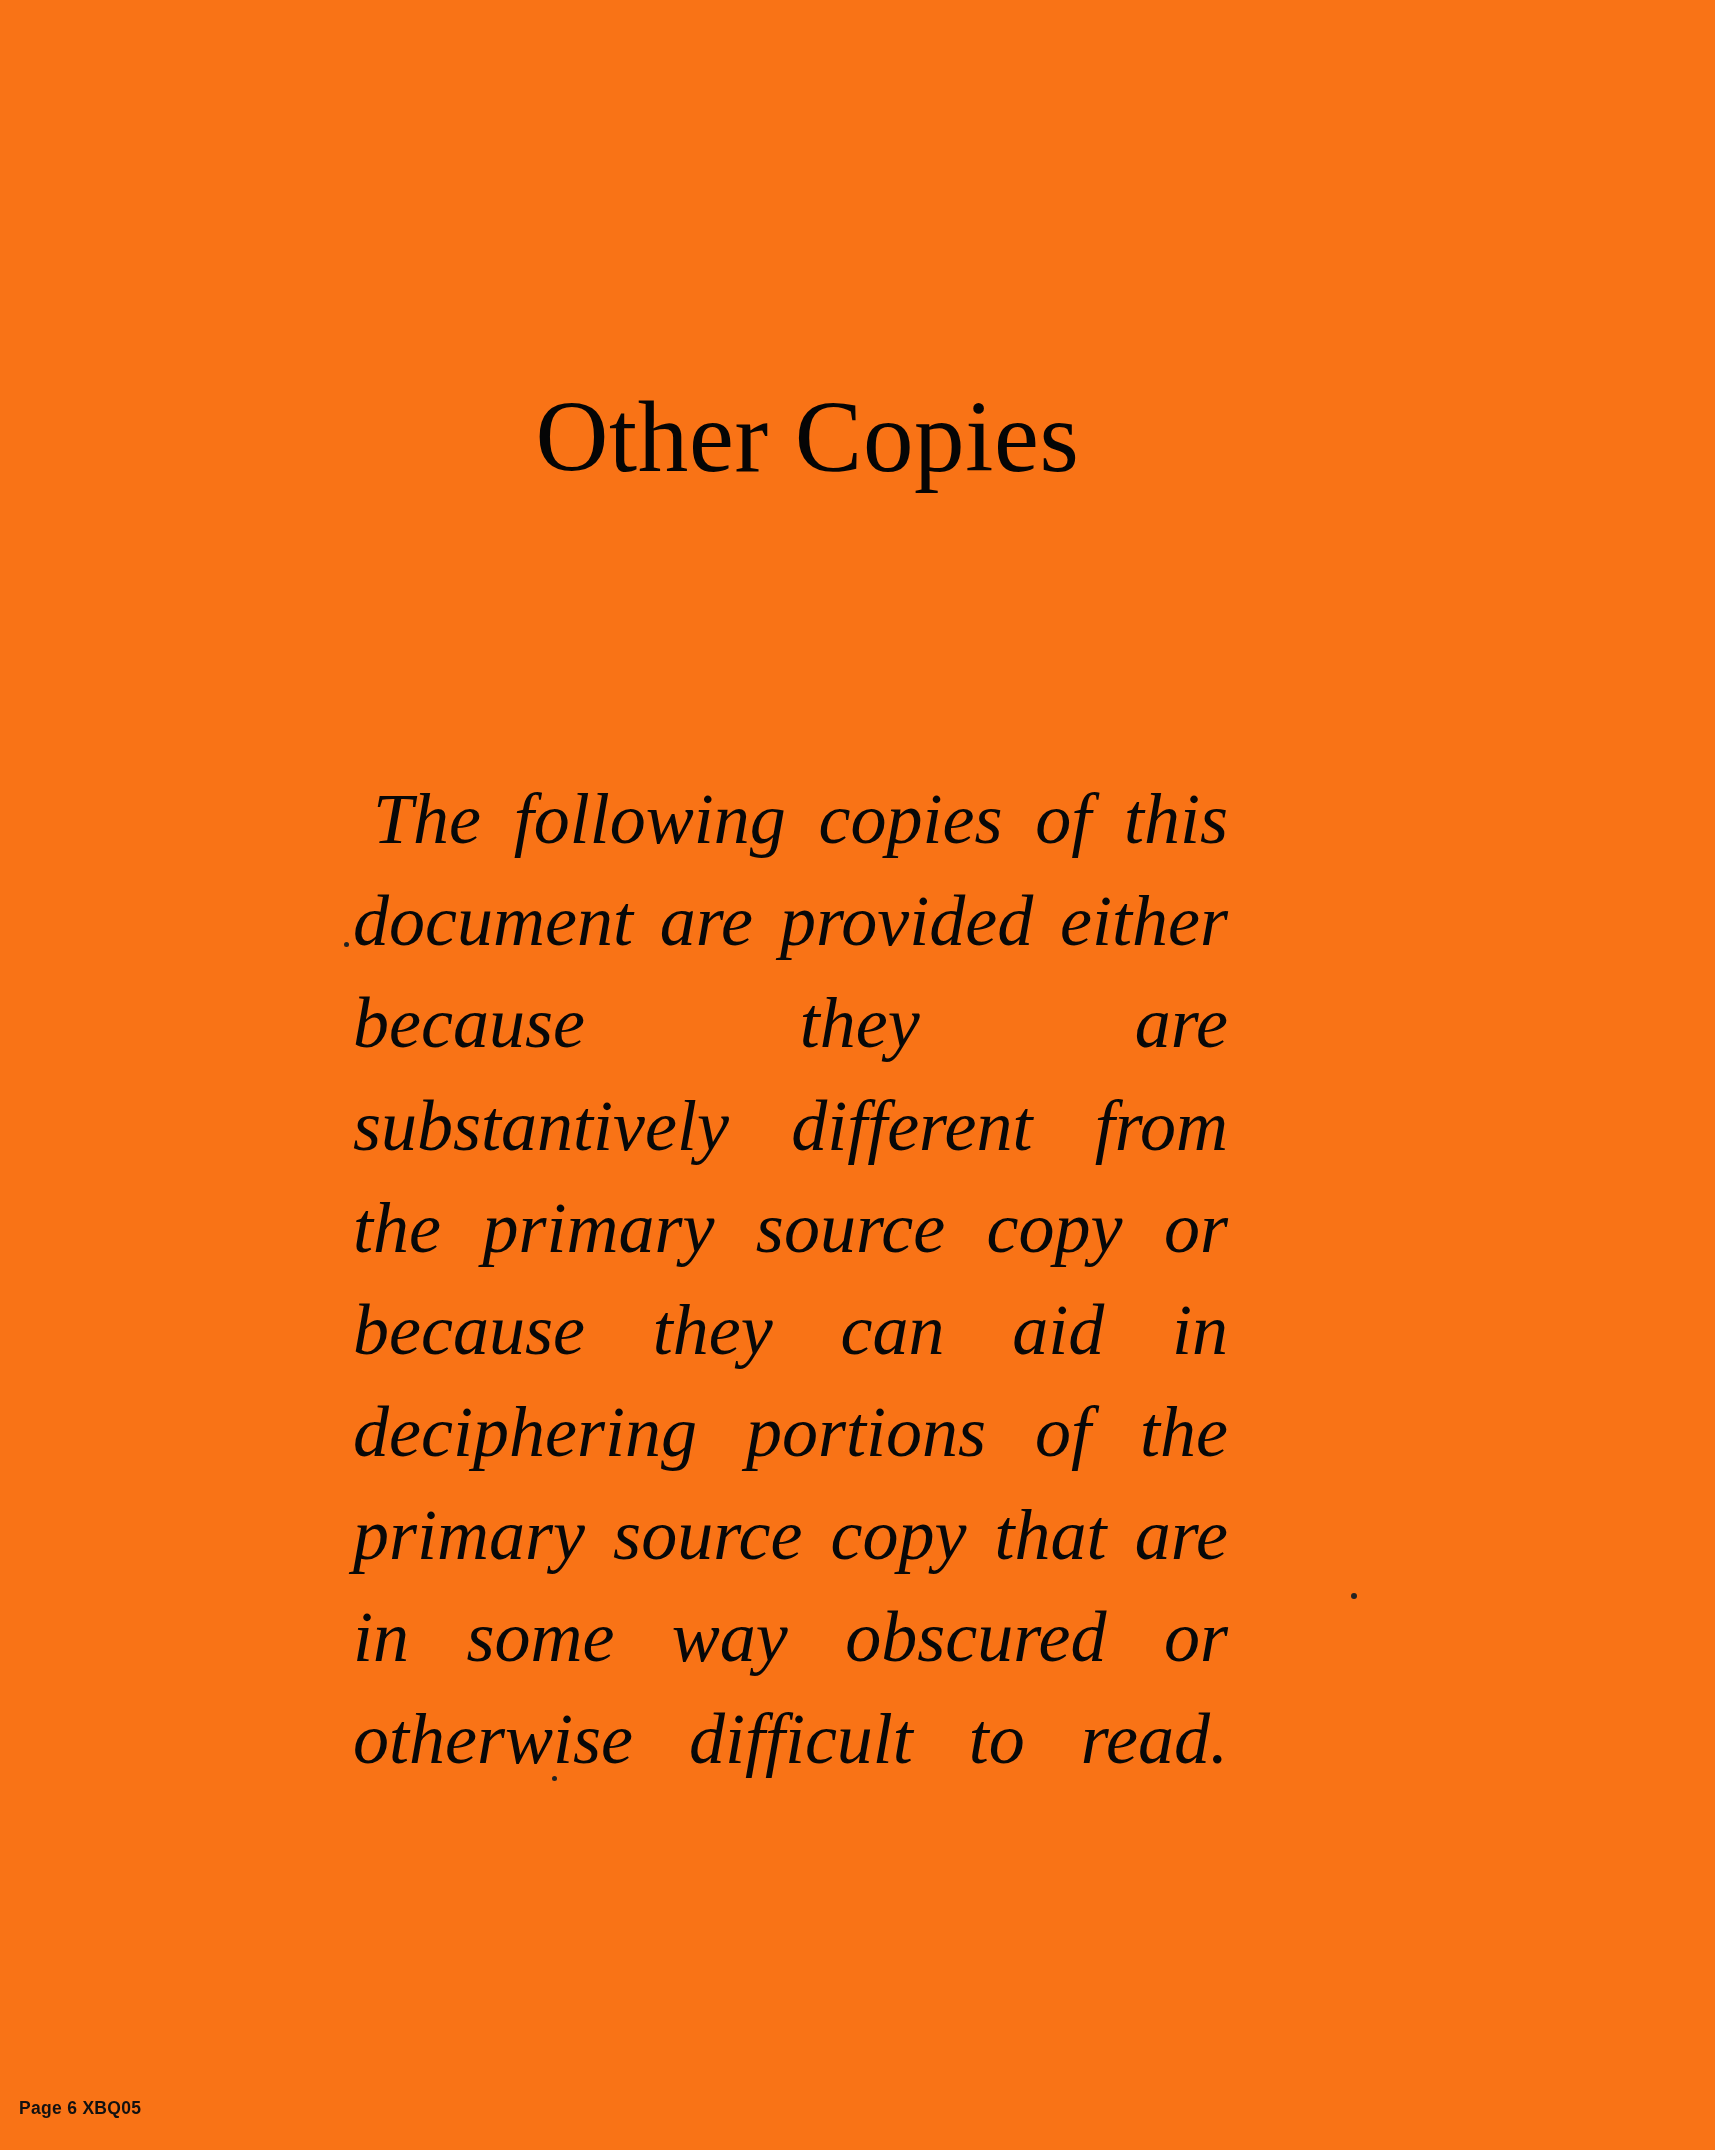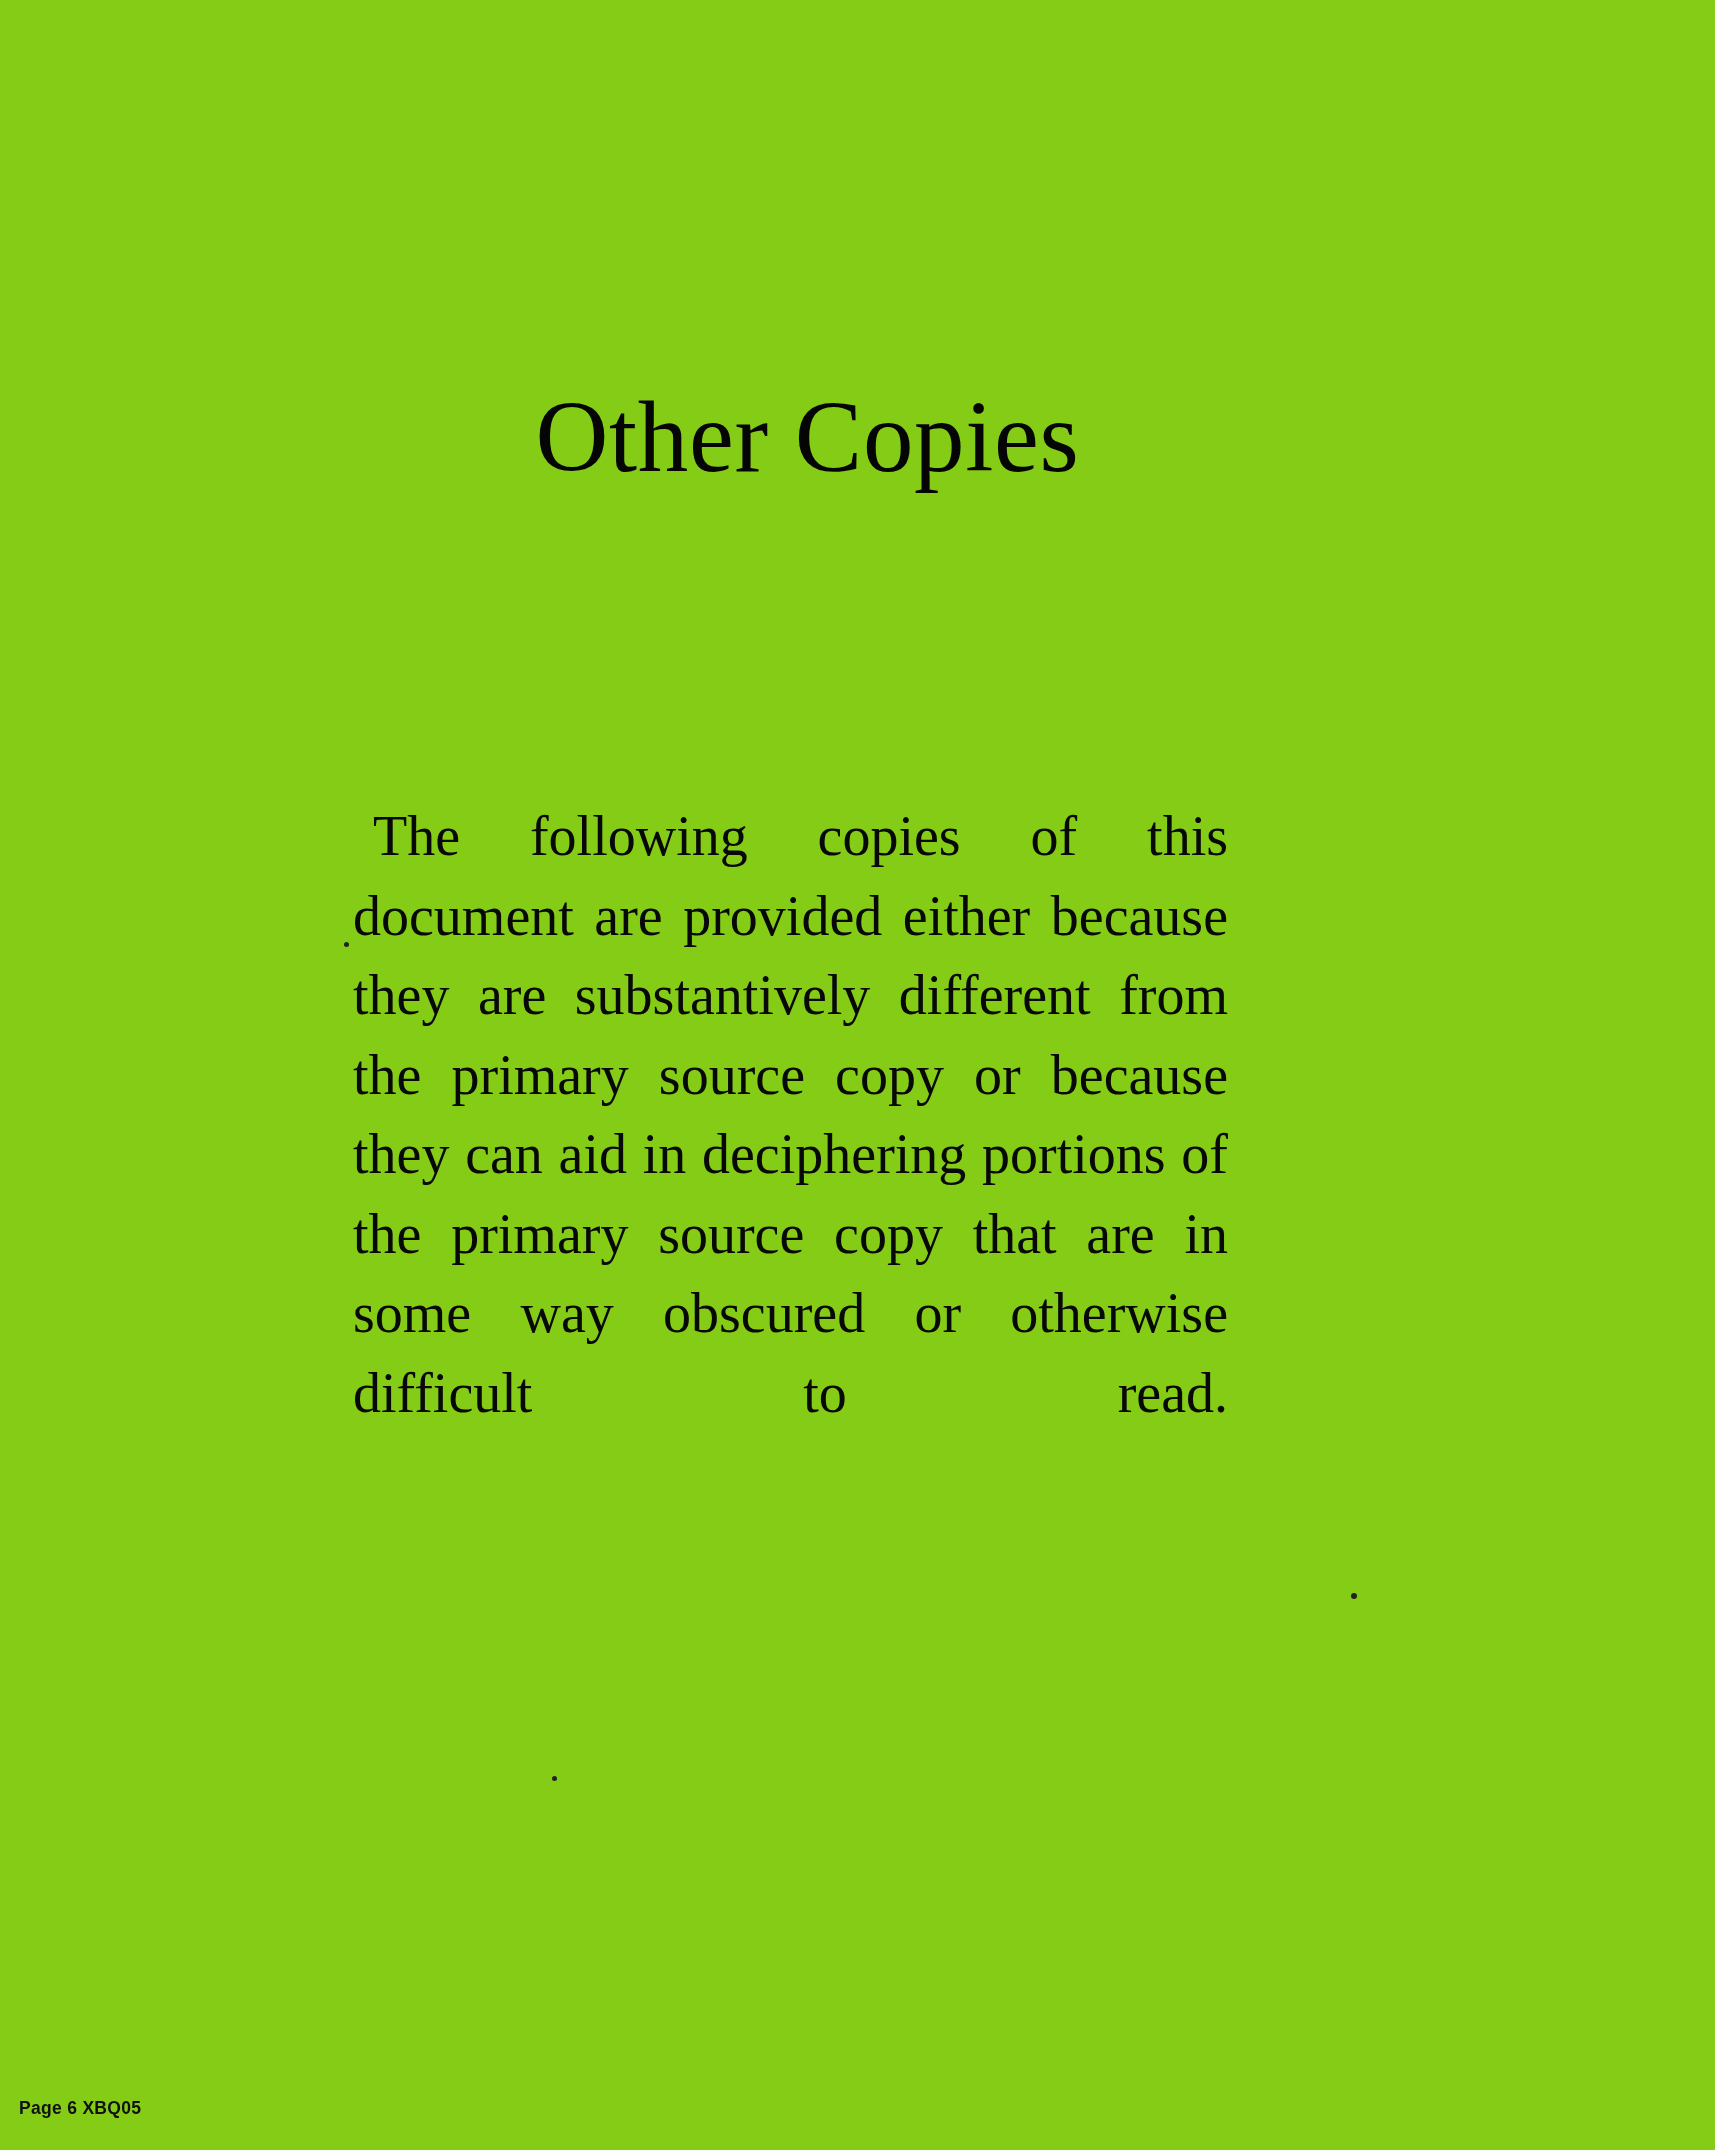--- a/index.html
+++ b/index.html
@@ -12,48 +12,49 @@
     height: 2151px;
     position: relative;
     font-family: "Liberation Serif", serif;
     color: #000000;
     overflow: hidden;
   }
 
   .page {
     position: absolute;
     inset: 0;
-    background: #84cc16;
+    background: #f97316;
   }
 
   .doc-title {
     position: absolute;
     top: 316px;
     left: 0;
     width: 1615px;
     text-align: center;
     font-family: "Liberation Serif", serif;
     font-size: 101px;
     font-weight: 400;
     letter-spacing: 0.7px;
     line-height: 1.05;
     color: #050505;
   }
 
   .body-block {
     position: absolute;
-    top: 797px;
+    top: 768px;
     left: 353px;
     width: 875px;
     font-family: "Liberation Serif", serif;
-    font-size: 56px;
+    font-size: 72px;
     line-height: 1.42;
     text-align: justify;
     text-justify: inter-word;
     color: #080808;
+    font-style: italic;
   }
   .body-block p {
     margin: 0;
     text-indent: 20px;
   }
   .body-block p::after {
     content: "";
     display: inline-block;
     width: 100%;
   }

